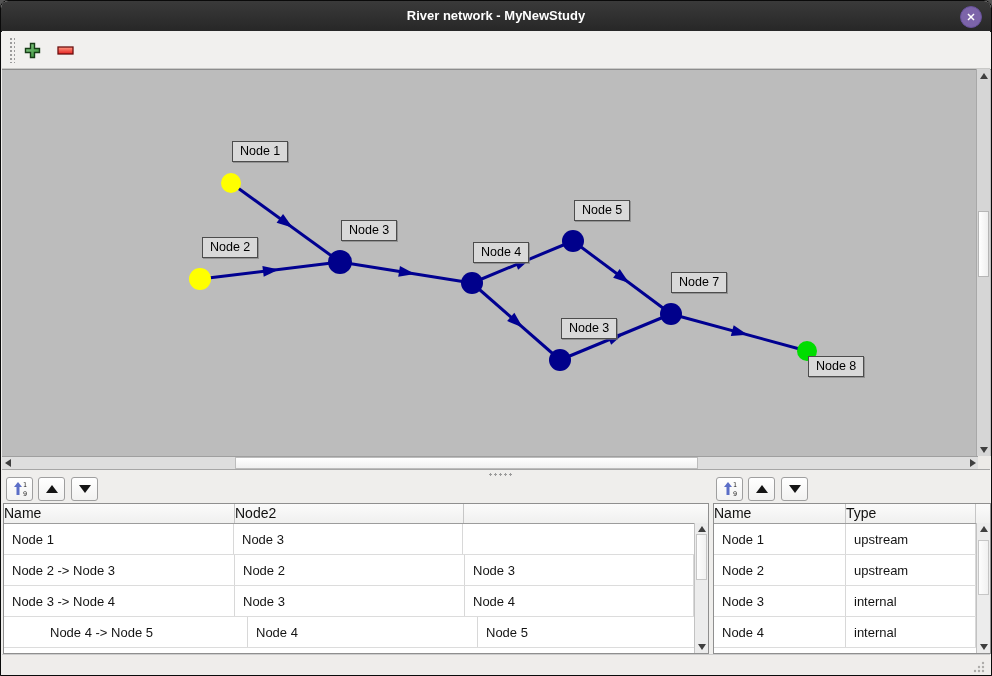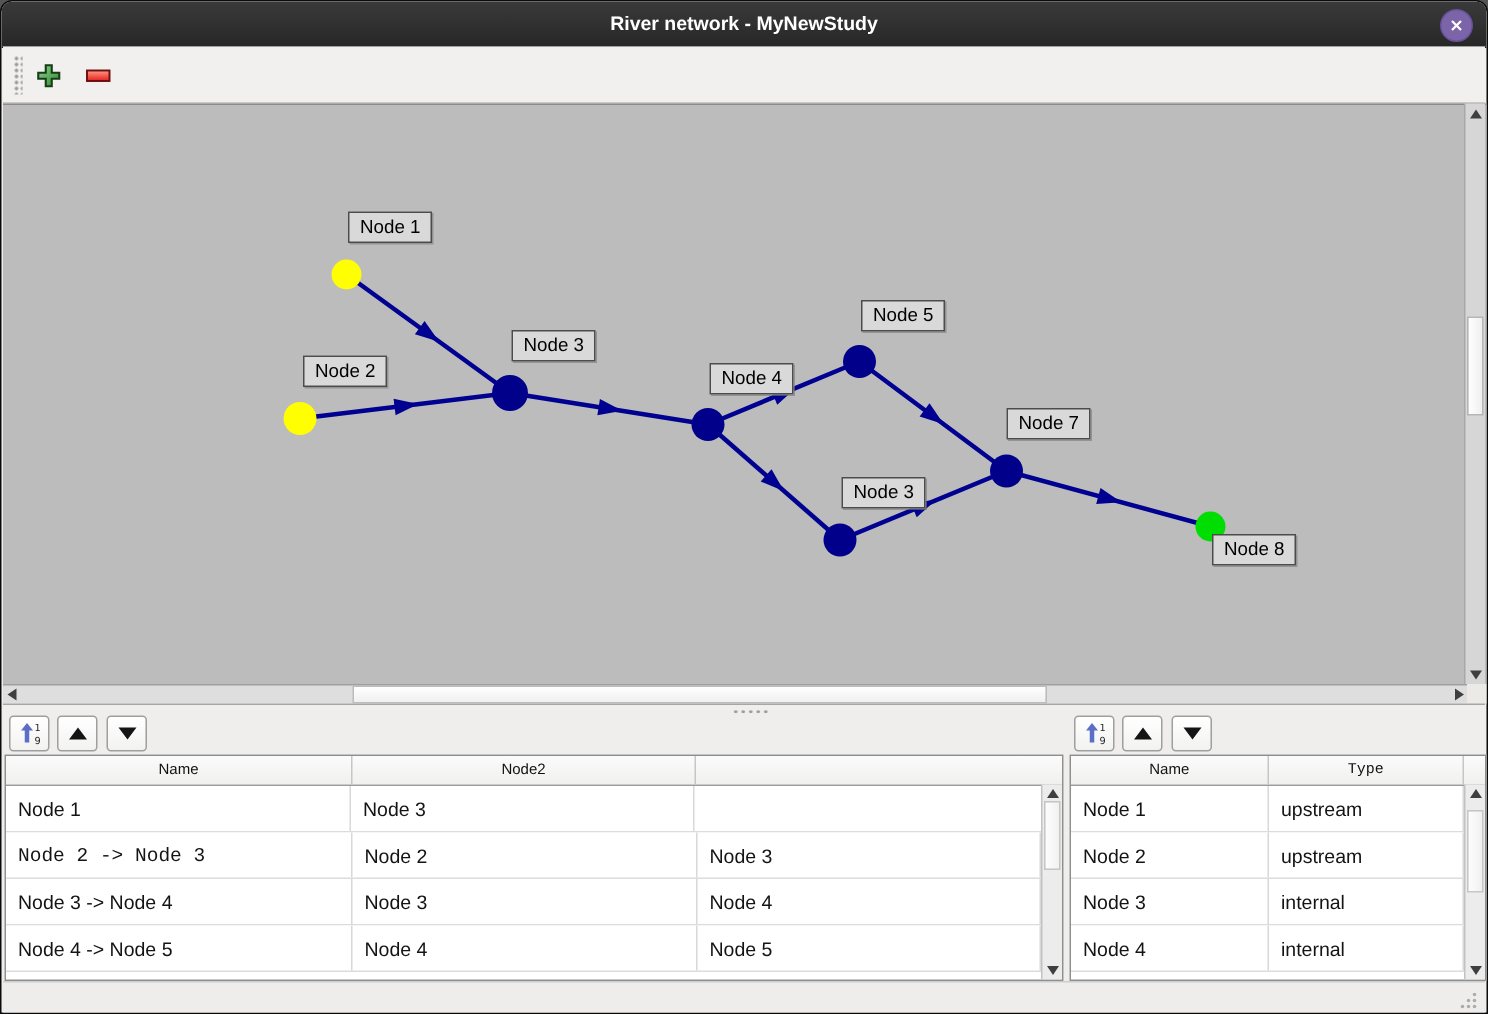--- a/index.html
+++ b/index.html
@@ -49,21 +49,21 @@
   .splitter{position:absolute;left:1px;right:1px;top:468px;height:7px;background:#efeeec;
     border-top:1px solid #a6a6a6;}
   .splitter .dots{position:absolute;left:486px;top:3px;width:24px;height:3px;
     background-image:radial-gradient(circle,#9b9b9b 1px,transparent 1.2px);background-size:5px 3px;}
   
   .tbl-btn{position:absolute;top:476px;width:27px;height:24px;border:1px solid #9f9f9f;border-radius:3px;
     background:linear-gradient(#ffffff,#f2f2f1);box-sizing:border-box;display:flex;align-items:center;justify-content:center;}
   
   .table{position:absolute;top:502px;height:151px;background:#fff;border:1px solid #8f8f8f;box-sizing:border-box;overflow:hidden;}
   .thead{display:flex;height:19px;background:linear-gradient(#fbfbfb,#f0f0ef);border-bottom:1px solid #9c9c9c;}
-  .th{font-size:10px;color:#111;text-align:center;line-height:19px;border-right:1px solid #c6c6c6;box-sizing:border-box;overflow:hidden;}
+  .th{font-size:14px;color:#111;text-align:left;line-height:19px;border-right:1px solid #c6c6c6;box-sizing:border-box;overflow:hidden;}
   .tr{display:flex;height:30px;border-bottom:1px solid #dcdcdc;background:#fff;}
   .td{font-size:13px;color:#141414;display:flex;align-items:center;padding-left:8px;
     border-right:1px solid #d8d8d8;box-sizing:border-box;overflow:hidden;}
   .tsb{position:absolute;top:19px;right:0;bottom:0;width:14px;background:#ececec;border-left:1px solid #c2c2c2;box-sizing:border-box;}
   .tsb .thumb{position:absolute;left:1px;right:1px;background:linear-gradient(90deg,#fdfdfd,#f1f1f1);
     border:1px solid #c6c6c6;box-sizing:border-box;}
   
   .statusbar{position:absolute;left:1px;right:1px;top:653px;height:22px;background:#efedeb;border-top:1px solid #cdcdcd;}
 </style>
 </head>
@@ -203,50 +203,50 @@
     <div class="thead">
         <div class="th" style="width: 231px;">Name</div>
         <div class="th" style="width: 229px;">Node2</div>
       </div>
     <div class="tbody">
         <div class="tr">
           <div class="td" style="width: 230px;">Node 1</div>
           <div class="td" style="width: 229px;">Node 3</div>
         </div>
         <div class="tr">
-          <div class="td" style="width: 231px; font-family: Liberation Mono, monospace;">Node 2 -&gt; Node 3</div>
+          <div class="td" style="width: 231px;">Node 2 -&gt; Node 3</div>
           <div class="td" style="width: 230px;">Node 2</div>
           <div class="td" style="width: 229px;">Node 3</div>
         </div>
         <div class="tr">
           <div class="td" style="width: 231px;">Node 3 -&gt; Node 4</div>
           <div class="td" style="width: 230px;">Node 3</div>
           <div class="td" style="width: 229px;">Node 4</div>
         </div>
         <div class="tr">
-          <div class="td" style="width: 231px;">Node 4 -&gt; Node 5</div>
+          <div class="td" style="width: 206px; margin-left: 38px;">Node 4 -&gt; Node 5</div>
           <div class="td" style="width: 230px;">Node 4</div>
           <div class="td" style="width: 229px;">Node 5</div>
         </div>
       </div>
     <div class="tsb">
       <div class="sb-btn" style="top:0;left:0;right:0;height:12px;">
         <div class="tri-up"></div>
       </div>
       <div class="thumb" style="top:11px;height:46px;"></div>
       <div class="sb-btn" style="bottom:0;left:0;right:0;height:12px;">
         <div class="tri-down"></div>
       </div>
     </div>
   </div>
 
   <div class="table" id="nodes-table" style="left:712px;width:278px;">
     <div class="thead">
         <div class="th" style="width: 132px;">Name</div>
-        <div class="th" style="width: 130px; font-family: Liberation Mono, monospace;">Type</div>
+        <div class="th" style="width: 130px;">Type</div>
       </div>
     <div class="tbody">
         <div class="tr">
           <div class="td" style="width: 132px;">Node 1</div>
           <div class="td" style="width: 130px;">upstream</div>
         </div>
         <div class="tr">
           <div class="td" style="width: 132px;">Node 2</div>
           <div class="td" style="width: 130px;">upstream</div>
         </div>

